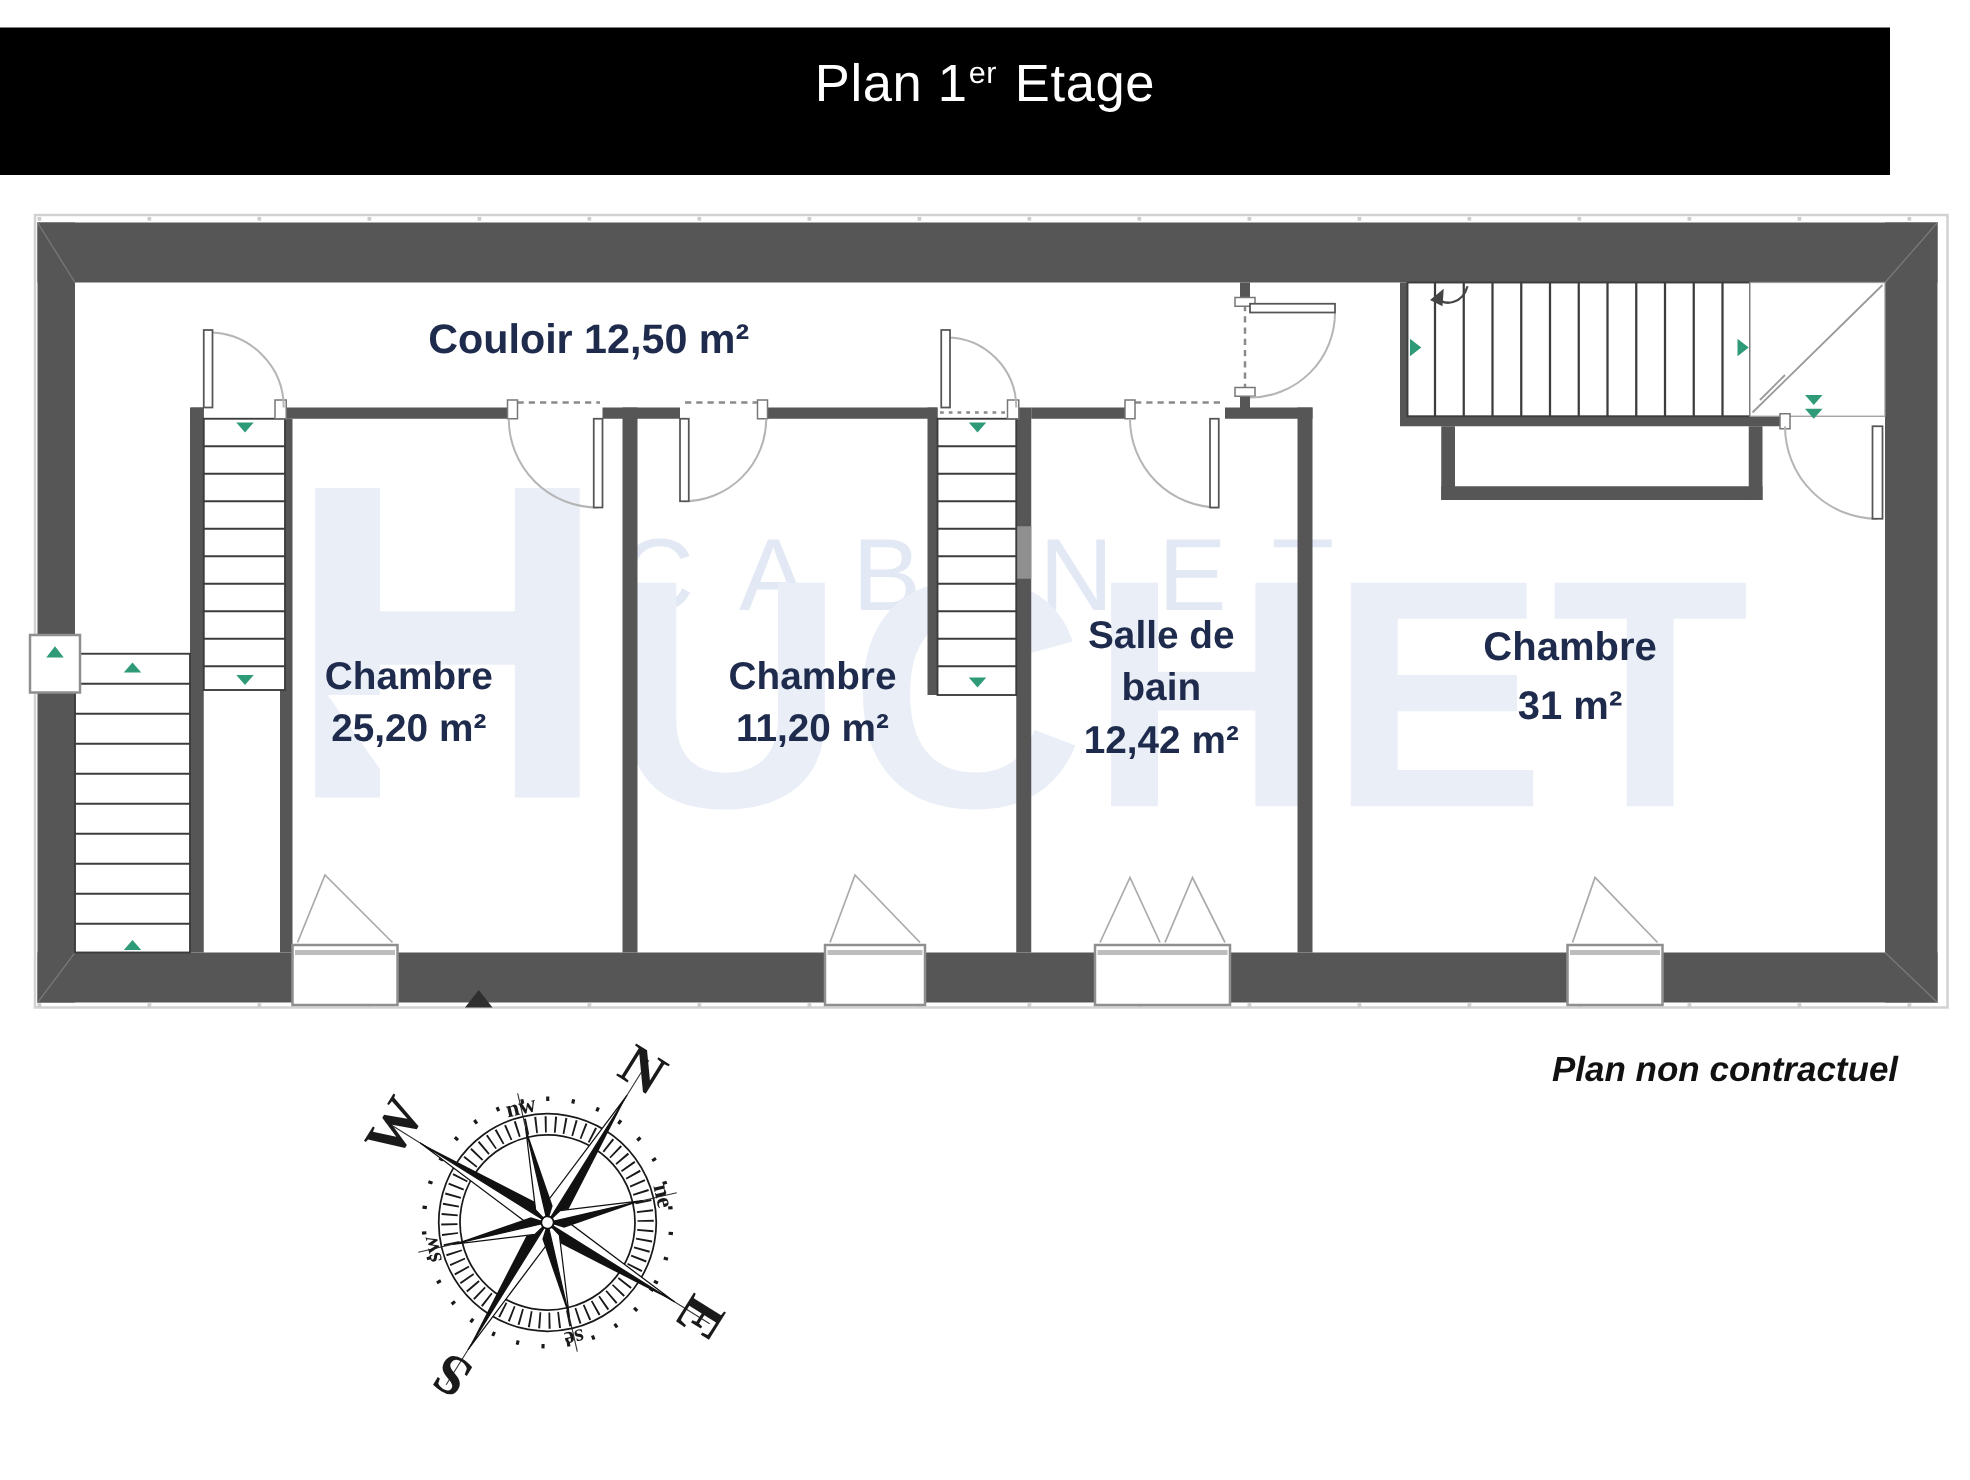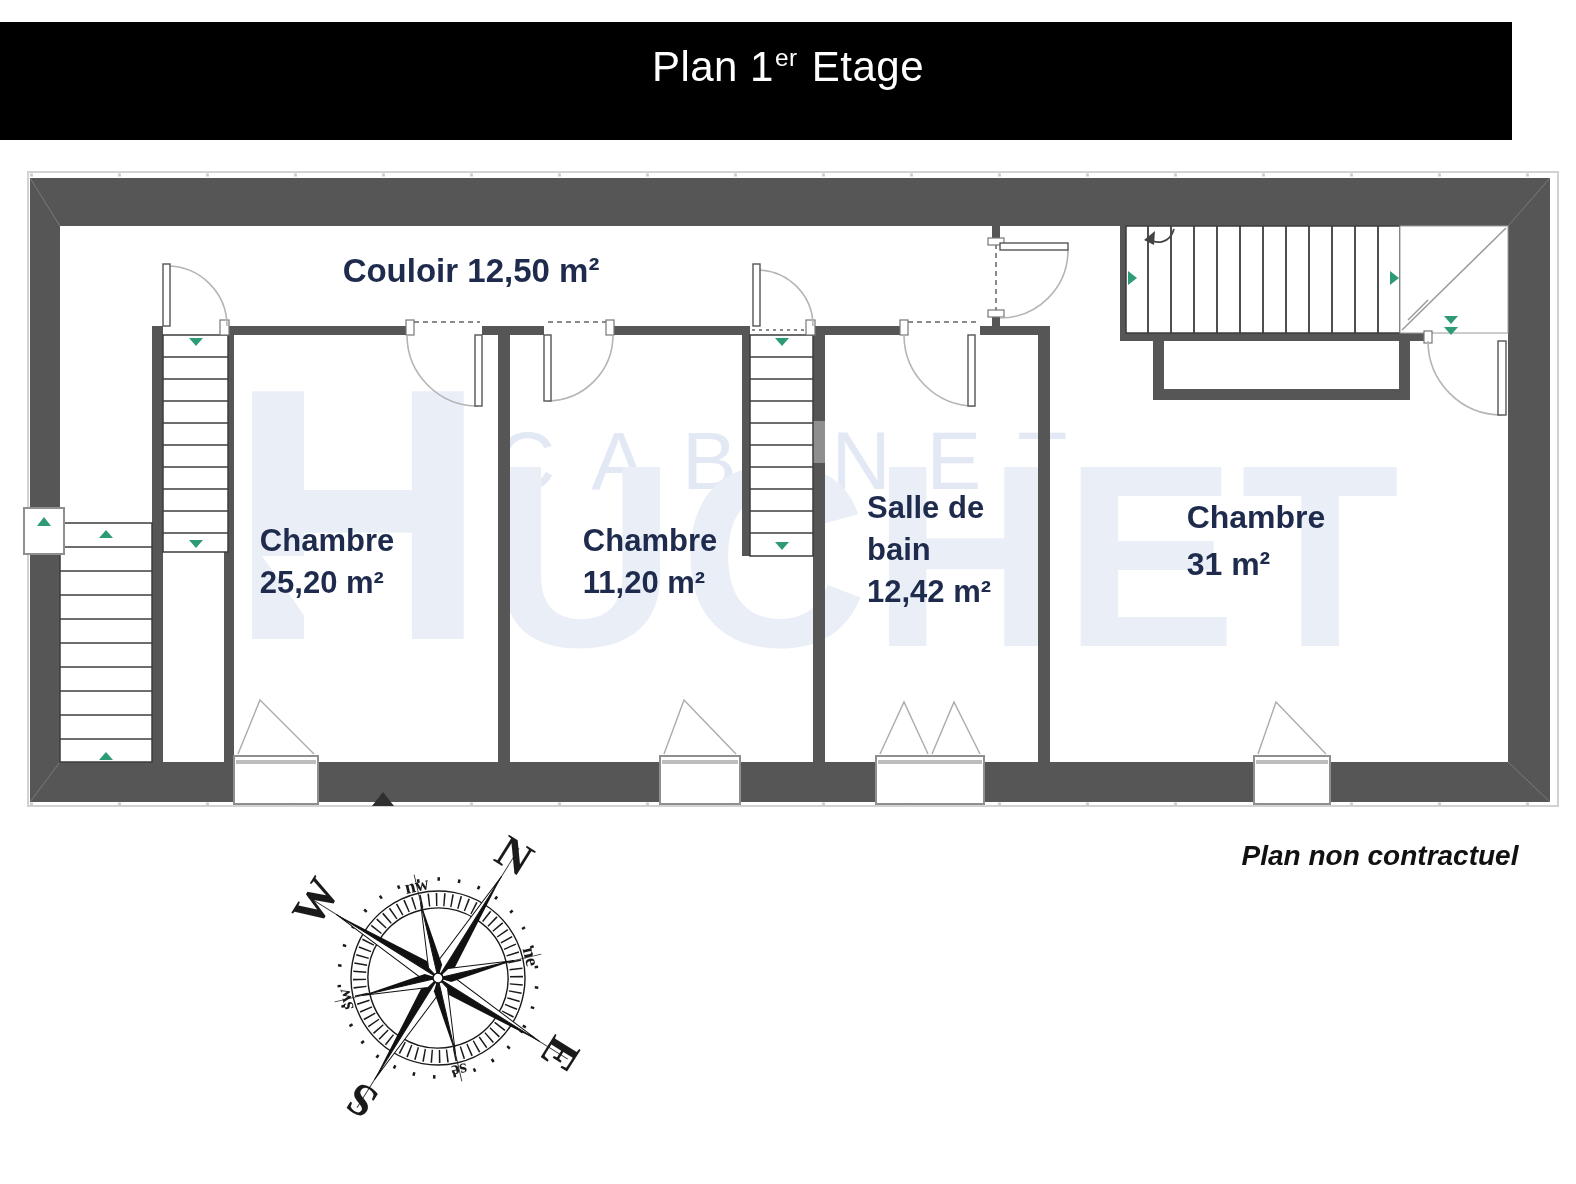--- a/index.html
+++ b/index.html
@@ -24,21 +24,21 @@
     left:496px;top:414px;font-size:82px;font-weight:400;
     letter-spacing:36px;color:var(--watermark-outline,#e3e9f4);
   }
   .wm-huchet{left:228px;top:338px;display:flex;align-items:flex-start;}
   .wm-huchet .big{font-size:360px;line-height:352px;}
   .wm-huchet .rest{font-size:260px;line-height:260px;margin-top:88px;letter-spacing:4px;}
   svg.plan{position:absolute;left:0;top:0;z-index:2;pointer-events:none;}
   .labels{position:absolute;left:0;top:0;width:100%;height:100%;z-index:3;pointer-events:none;}
   .room-label{
     position:absolute;transform:translateX(-50%);
-    text-align:left;color:var(--room-label,#1e2b4c);
+    text-align:center;color:var(--room-label,#1e2b4c);
     font-weight:600;white-space:nowrap;
   }
   .footer-note{
     position:absolute;left:1160px;top:840px;width:440px;z-index:3;
     text-align:center;font-size:28px;font-style:italic;font-weight:700;
     color:var(--footer-text,#111);
   }
   .compass{position:absolute;left:273px;top:813px;z-index:3;}
   .compass text{font-family:"Liberation Serif", serif;font-weight:700;fill:var(--compass,#1a1a1a);}
 </style>

